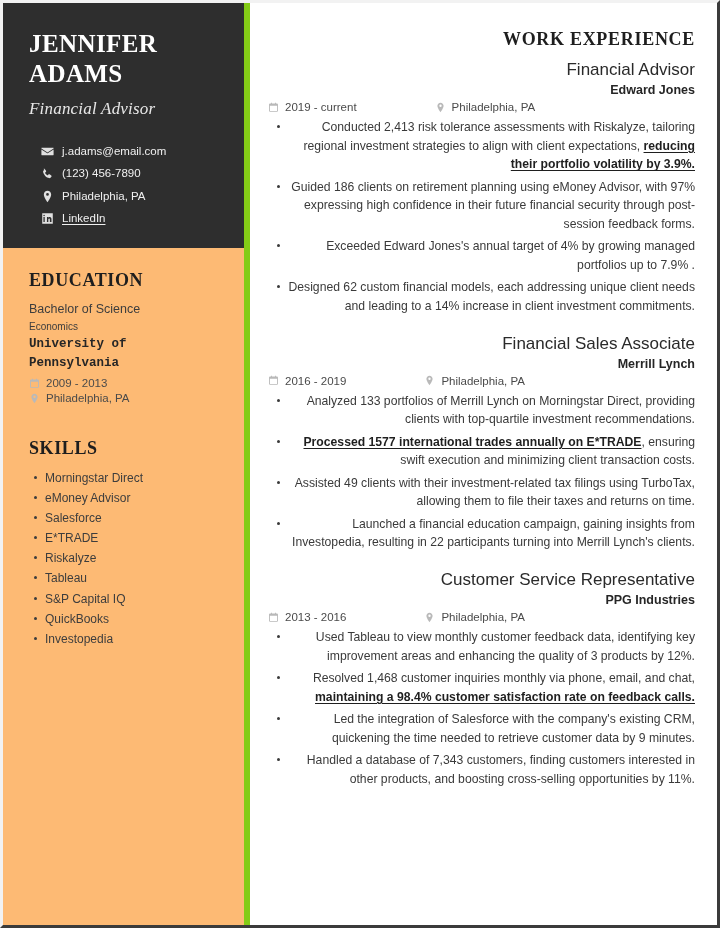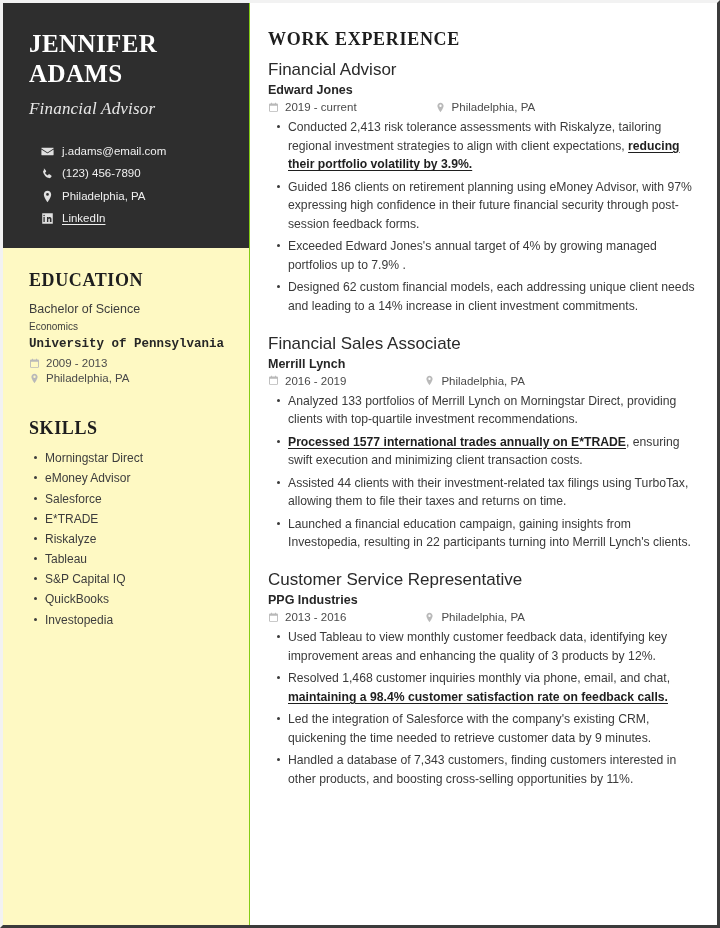--- a/index.html
+++ b/index.html
@@ -33,23 +33,23 @@
     background: #ffffff;
     display: flex;
     align-items: stretch;
     overflow: hidden;
   }
 
   
   .left-col {
     width: 247px;
     min-width: 247px;
-    background: #fef9c3;
+    background: #fdba74;
     position: relative;
-    border-right: 1px solid #84cc16;
+    border-right: 6px solid #84cc16;
     box-sizing: border-box;
   }
 
   .header-block {
     background: #2e2e2e;
     color: #ffffff;
     padding: 26px 22px 26px 26px;
     box-sizing: border-box;
     height: 245px;
   }
@@ -163,20 +163,21 @@
     width: 3px; height: 3px;
     border-radius: 50%;
     background: #3d3d3d;
   }
 
   
   .right-col {
     flex: 1;
     padding: 26px 22px 0 18px;
     box-sizing: border-box;
+    text-align: right;
   }
 
   .main-sec-title {
     font-family: "Liberation Serif", serif;
     font-weight: bold;
     font-size: 18px;
     letter-spacing: 0.7px;
     color: #1e1e1e;
     margin: 0 0 9px 0;
   }
@@ -373,21 +374,21 @@
               <svg width="11" height="11" viewBox="0 0 16 16" fill="currentColor">
                   <path d="M8 1C5.5 1 3.5 3 3.5 5.5 3.5 9 8 15 8 15s4.5-6 4.5-9.5C12.5 3 10.5 1 8 1zm0 6.2a1.7 1.7 0 1 1 0-3.4 1.7 1.7 0 0 1 0 3.4z"></path>
                 </svg>
             </span>
             <span>Philadelphia, PA</span>
           </span>
         </div>
         <ul class="bullets">
           <li><span>Analyzed 133 portfolios of Merrill Lynch on Morningstar Direct, providing clients with top-quartile investment recommendations.</span><span class="hl"></span><span></span></li>
           <li><span></span><span class="hl">Processed 1577 international trades annually on E*TRADE</span><span>, ensuring swift execution and minimizing client transaction costs.</span></li>
-          <li><span>Assisted 44 clients with their investment-related tax filings using TurboTax, allowing them to file their taxes and returns on time.</span><span class="hl"></span><span></span></li>
+          <li><span>Assisted 49 clients with their investment-related tax filings using TurboTax, allowing them to file their taxes and returns on time.</span><span class="hl"></span><span></span></li>
           <li><span>Launched a financial education campaign, gaining insights from Investopedia, resulting in 22 participants turning into Merrill Lynch's clients.</span><span class="hl"></span><span></span></li>
         </ul>
       </div>
 
       <div class="job">
         <div class="job-role">Customer Service Representative</div>
         <div class="job-company">PPG Industries</div>
         <div class="job-meta">
           <span class="ic">
             <svg width="11" height="11" viewBox="0 0 16 16" fill="currentColor">

